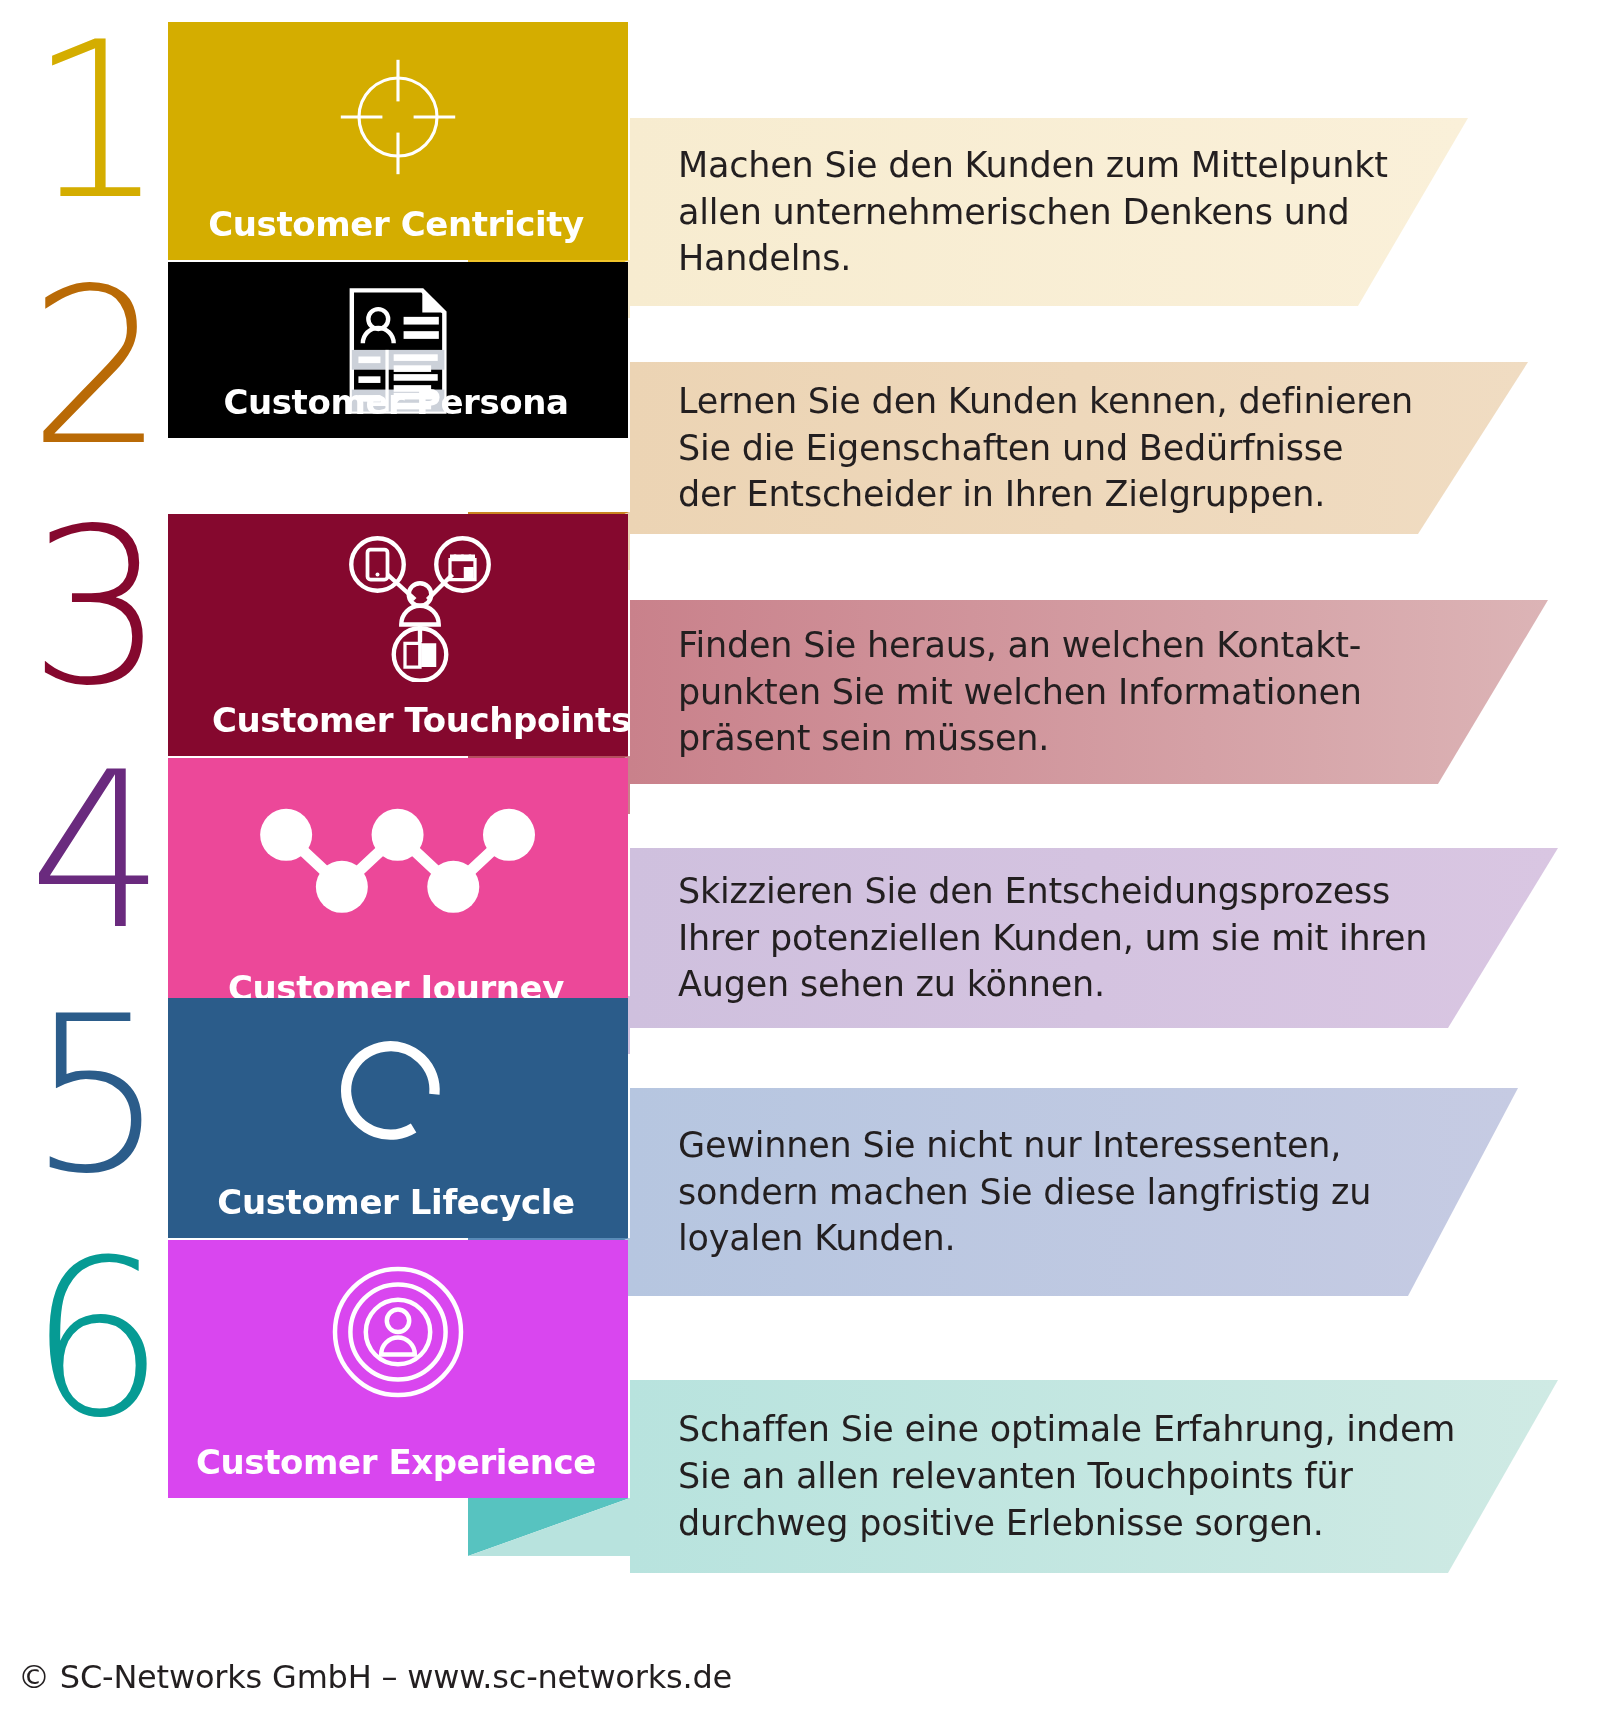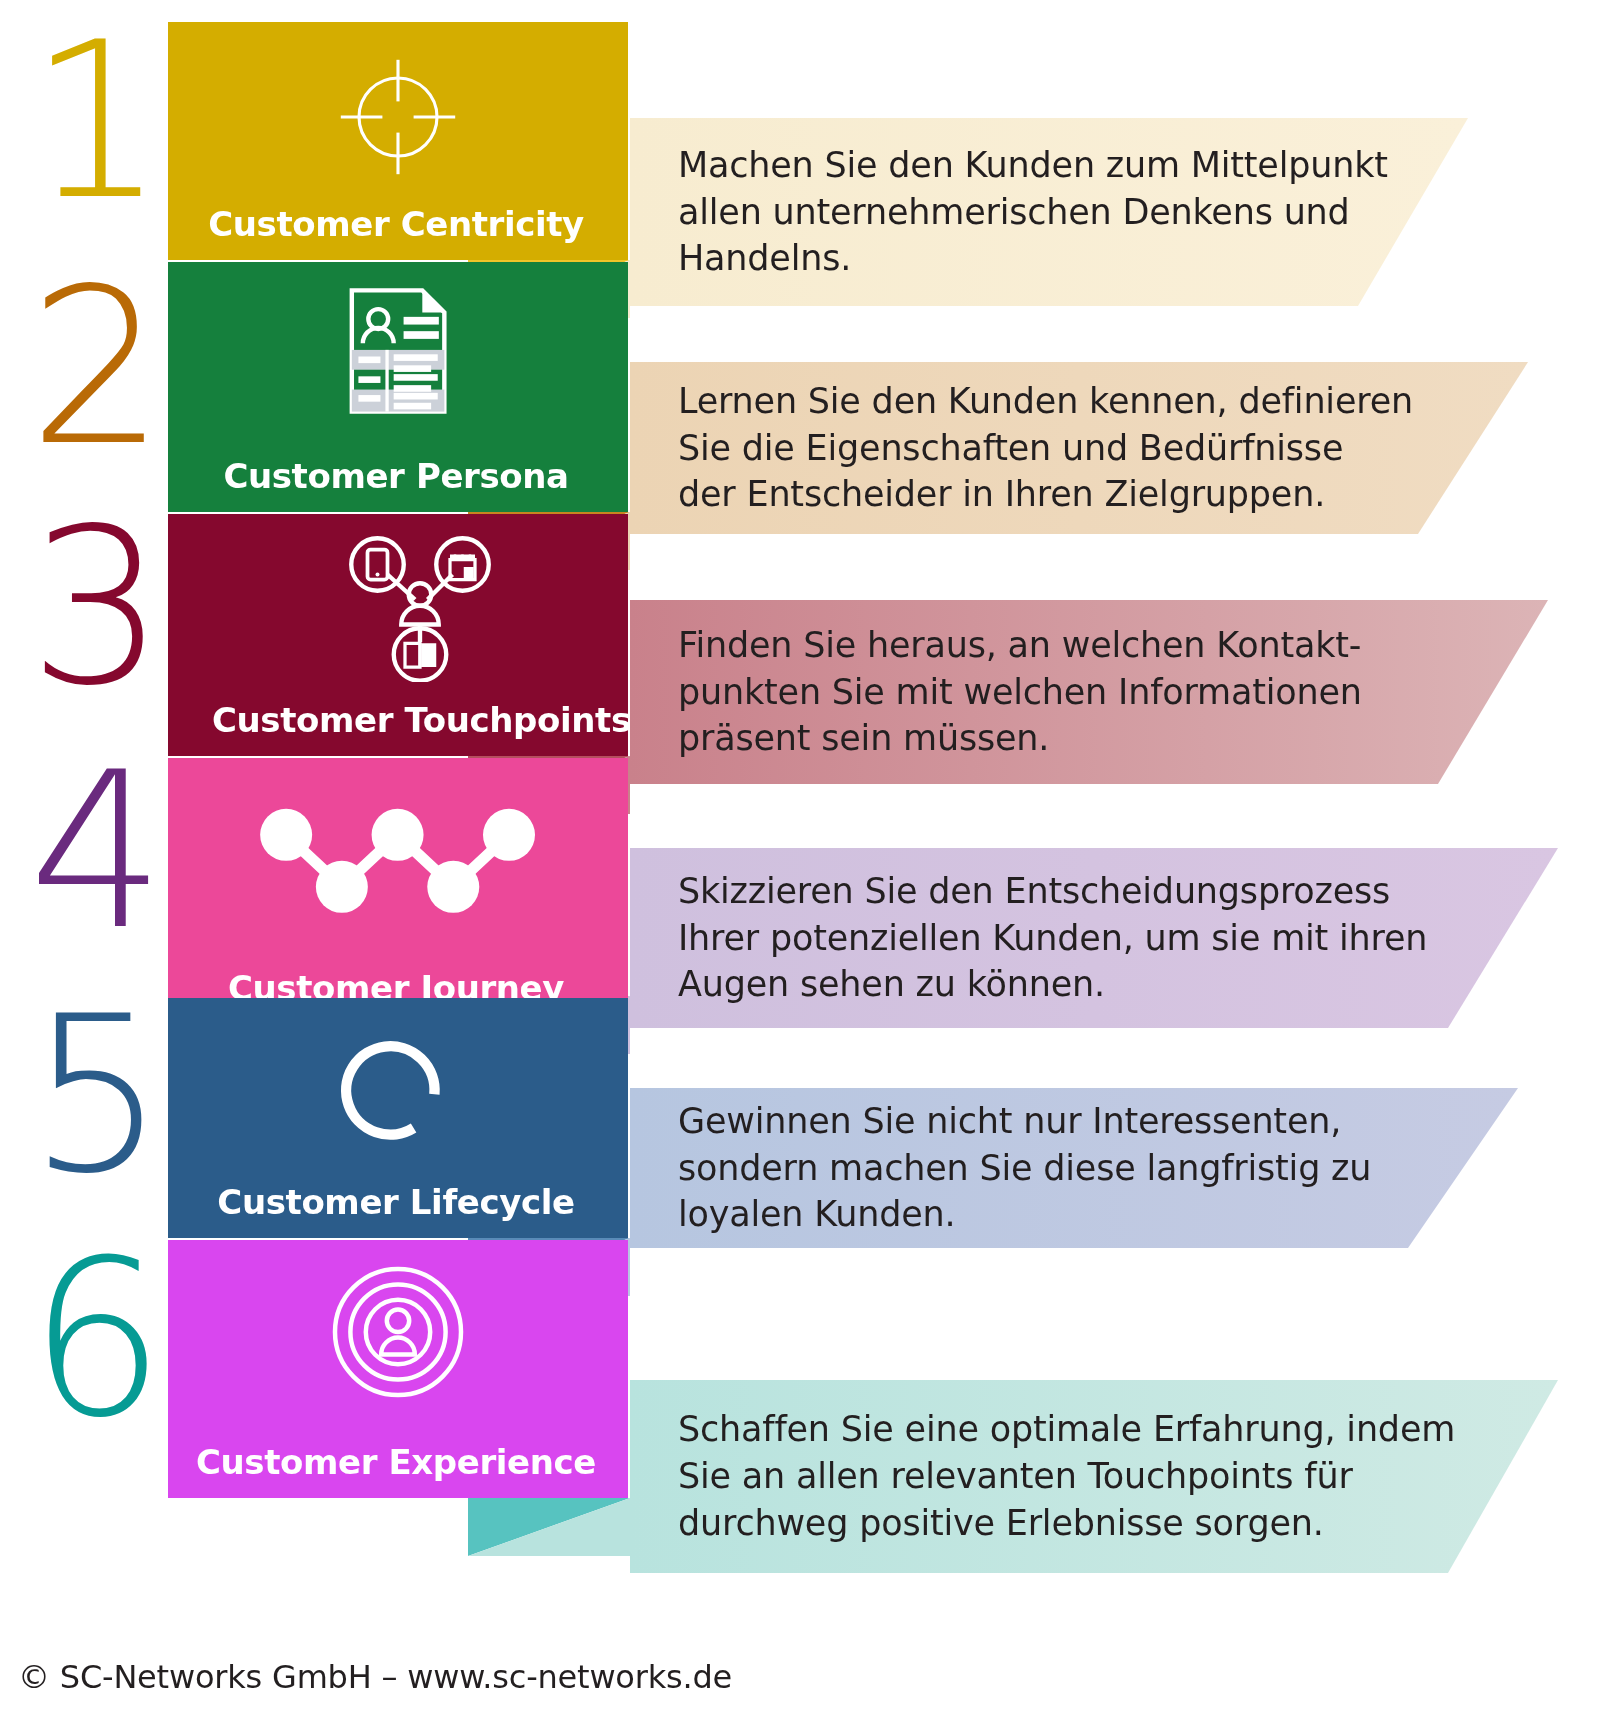--- a/index.html
+++ b/index.html
@@ -159,21 +159,21 @@
   <div class="banner" style="top: 118px; height: 188px; width: 838px;">
     <div class="banner-shape" style="background: linear-gradient(90deg, rgb(247, 236, 208) 0%, rgb(250, 240, 217) 100%);"></div>
     <div class="banner-text">
       <span class="ln">Machen Sie den Kunden zum Mittelpunkt</span>
       <span class="ln">allen unternehmerischen Denkens und</span>
       <span class="ln">Handelns.</span>
     </div>
   </div>
 
   <div class="step-number" style="top: 260px; color: rgb(185, 106, 6);">2</div>
-  <div class="tile" style="top: 262px; height: 250px; background: #15803d;">
+  <div class="tile" style="top: 262px; height: 176px; background: #000000;">
     <div class="tile-inner">
       <div class="tile-icon" style="top: 24px; height: 130px;">
         <svg viewBox="0 0 100 118" width="100%" height="100%" aria-hidden="true" style="width: auto; height: 100%;">
           <path d="M8 4 H72 L92 24 V114 H8 Z" fill="none" stroke="#fff" stroke-width="4"></path>
           <path d="M72 4 L92 24 H72 Z" fill="#fff"></path>
           <circle cx="32" cy="30" r="9" fill="none" stroke="#fff" stroke-width="4"></circle>
           <path d="M18 52 a14 14 0 0 1 28 0" fill="none" stroke="#fff" stroke-width="4"></path>
           <rect x="55" y="28" width="32" height="7" fill="#fff"></rect>
           <rect x="55" y="41" width="32" height="7" fill="#fff"></rect>
           <rect x="8" y="58" width="84" height="18" fill="#ccd1d9"></rect>
@@ -285,21 +285,21 @@
           <path d="M78 54 A34 34 0 1 0 62 80" fill="none" stroke="#fff" stroke-width="8" stroke-linecap="butt"></path>
         </svg>
       </div>
       <div class="tile-label">Customer Lifecycle</div>
     </div>
   </div>
   <div class="fold" style="top: 1238px;">
     <div class="fold-dark" style="background: rgb(90, 139, 184);"></div>
       <div class="fold-light" style="background: rgb(182, 198, 224);"></div>
   </div>
-  <div class="banner" style="top: 1088px; height: 160px; width: 888px;">
+  <div class="banner" style="top: 1088px; height: 208px; width: 888px;">
     <div class="banner-shape" style="background: linear-gradient(90deg, rgb(182, 198, 224) 0%, rgb(198, 203, 227) 100%);"></div>
     <div class="banner-text">
       <span class="ln">Gewinnen Sie nicht nur Interessenten,</span>
       <span class="ln">sondern machen Sie diese langfristig zu</span>
       <span class="ln">loyalen Kunden.</span>
     </div>
   </div>
 
   <div class="step-number" style="top: 1232px; color: rgb(6, 155, 148);">6</div>
   <div class="tile" style="top: 1240px; height: 258px; background: #d946ef;">

